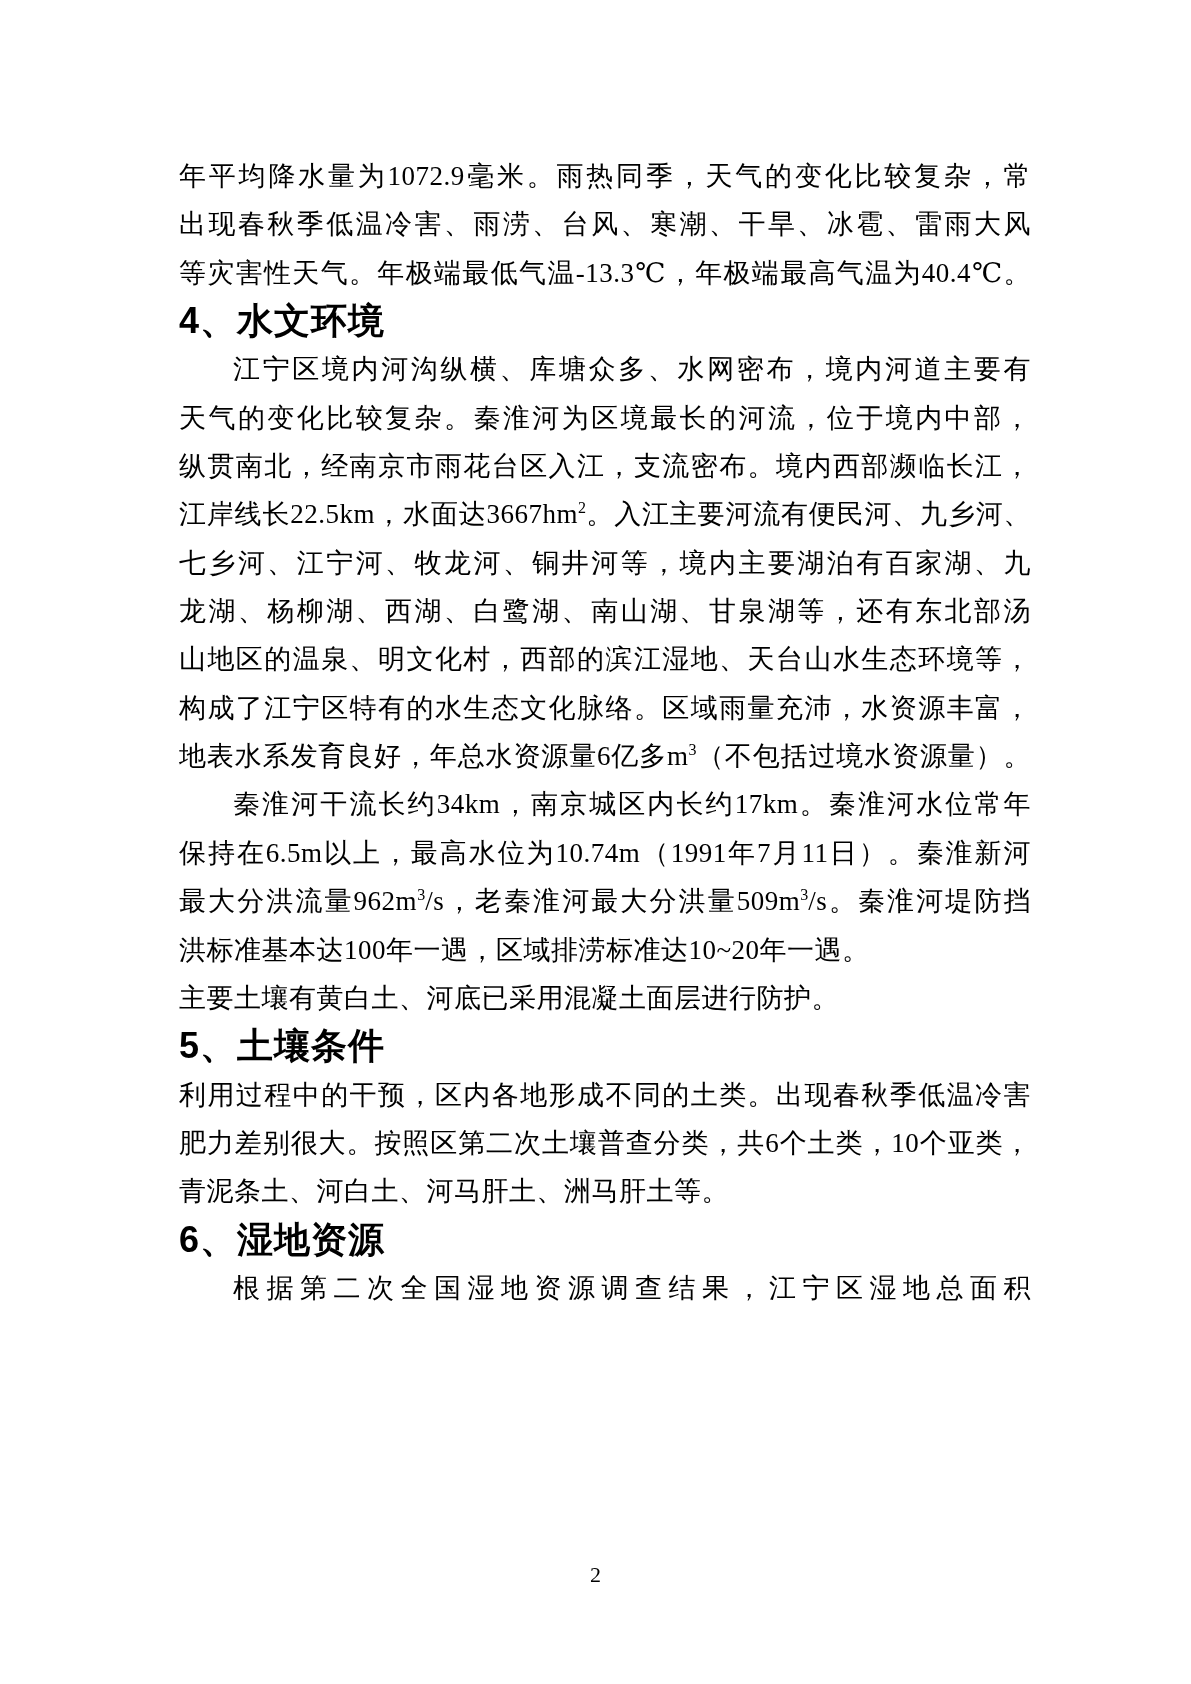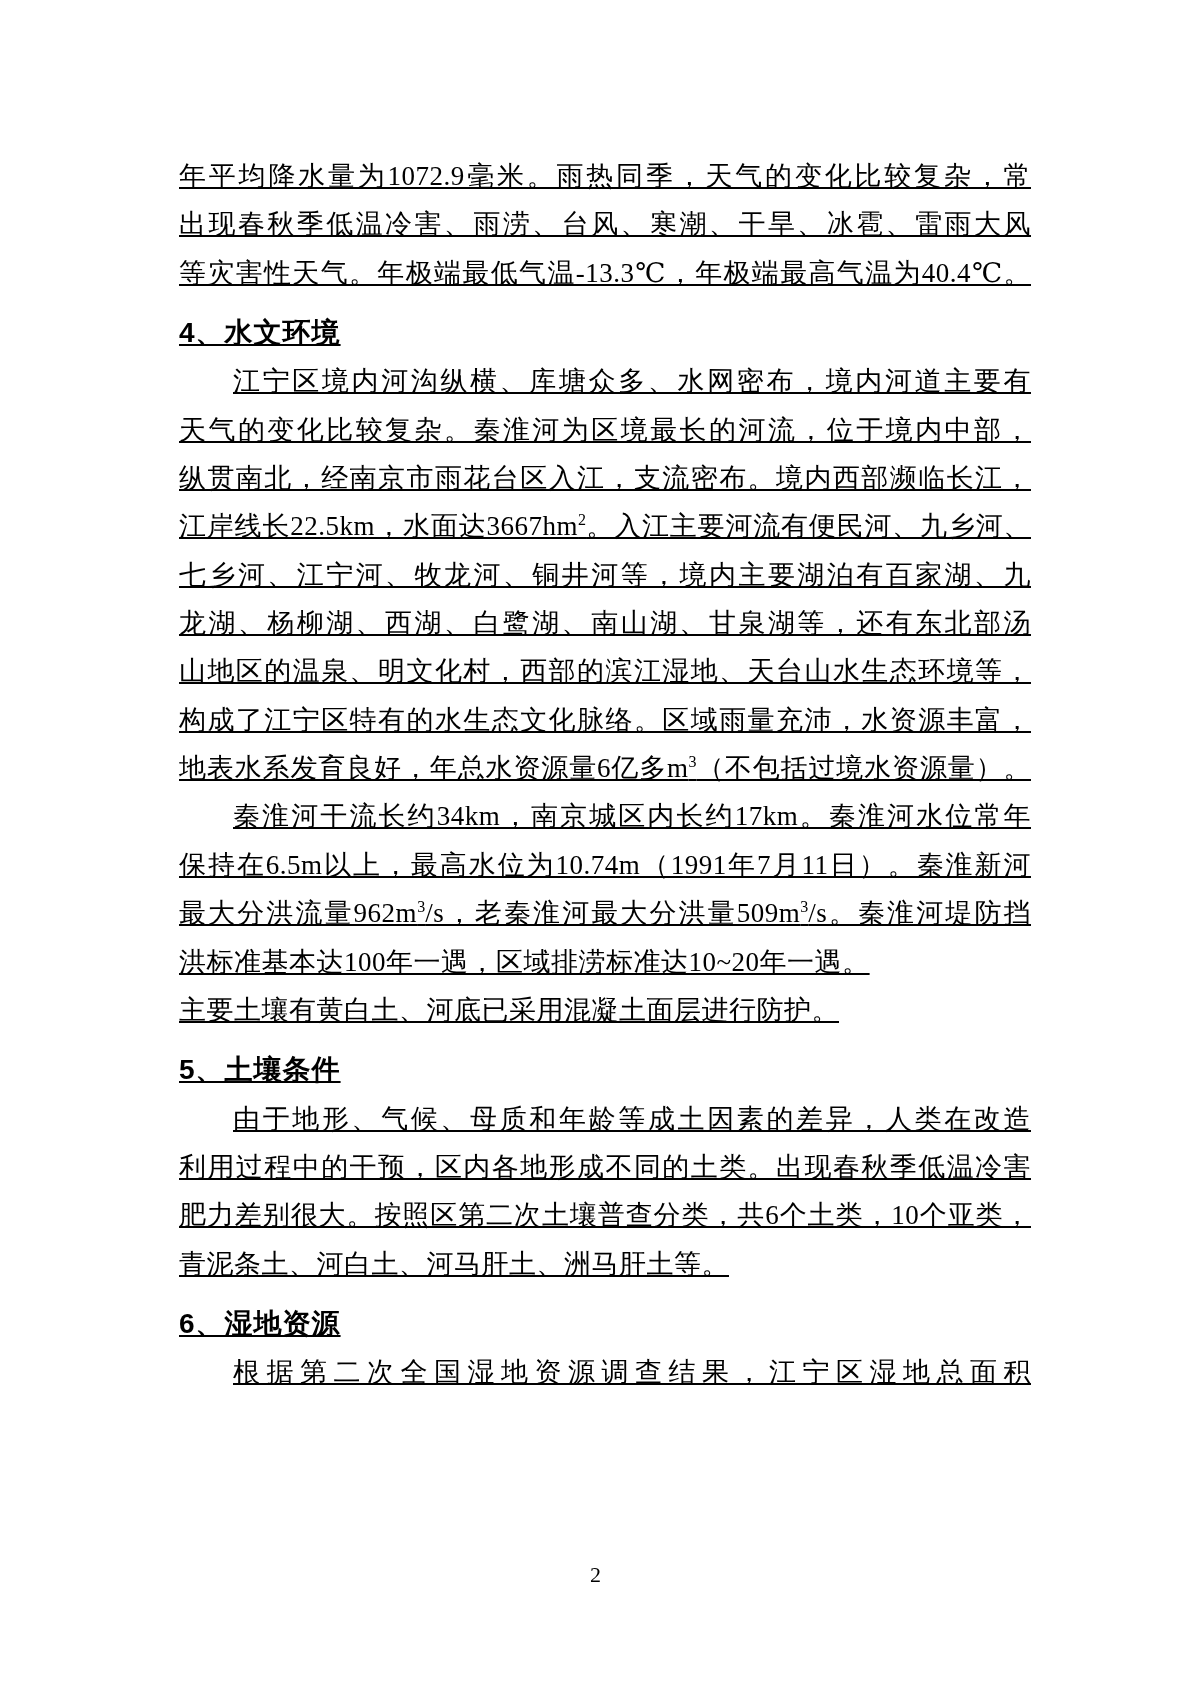--- a/index.html
+++ b/index.html
@@ -19,44 +19,43 @@
     position: absolute;
     inset: 0;
     background: #ffffff;
   }
   .doc-body {
     position: absolute;
     left: 179px;
     top: 152px;
     width: 852px;
   }
-  .block { margin: 0; padding: 0; text-decoration: underline; }
+  .block { margin: 0; padding: 0; }
   .line {
     font-size: 27px;
     line-height: 48.35px;
     height: 48.35px;
     text-align: justify;
     text-align-last: left;
     letter-spacing: 0.5px;
     white-space: normal;
   }
   .line.justify {
     text-align-last: justify;
   }
   .line.indent {
     padding-left: 54px;
   }
   .heading .line {
     font-family: "Liberation Sans", "DejaVu Sans", sans-serif;
     font-weight: 700;
-    font-size: 28px;
+    font-size: 36px;
     text-align: left;
     text-align-last: left;
     letter-spacing: 1px;
-    margin-top: 12px;
   }
   .sup {
     font-size: 16px;
     line-height: 0;
     vertical-align: 10px;
     letter-spacing: 0;
   }
   .page-footer {
     position: absolute;
     left: 0;
@@ -98,21 +97,20 @@
         <div class="line justify"><span>最大分洪流量962m</span><span class="sup">3</span><span>/s，老秦淮河最大分洪量509m</span><span class="sup">3</span><span>/s。秦淮河堤防挡</span></div>
         <div class="line"><span>洪标准基本达100年一遇，区域排涝标准达10~20年一遇。</span></div>
       </div>
       <div class="block paragraph">
         <div class="line"><span>主要土壤有黄白土、河底已采用混凝土面层进行防护。</span></div>
       </div>
       <div class="block heading">
         <div class="line"><span>5、土壤条件</span></div>
       </div>
       <div class="block paragraph">
-        <div class="line indent justify"><span>由于地形、气候、母质和年龄等成土因素的差异，人类在改造</span></div>
         <div class="line justify"><span>利用过程中的干预，区内各地形成不同的土类。出现春秋季低温冷害</span></div>
         <div class="line justify"><span>肥力差别很大。按照区第二次土壤普查分类，共6个土类，10个亚类，</span></div>
         <div class="line"><span>青泥条土、河白土、河马肝土、洲马肝土等。</span></div>
       </div>
       <div class="block heading">
         <div class="line"><span>6、湿地资源</span></div>
       </div>
       <div class="block paragraph">
         <div class="line indent justify"><span>根据第二次全国湿地资源调查结果，江宁区湿地总面积</span></div>
       </div>

